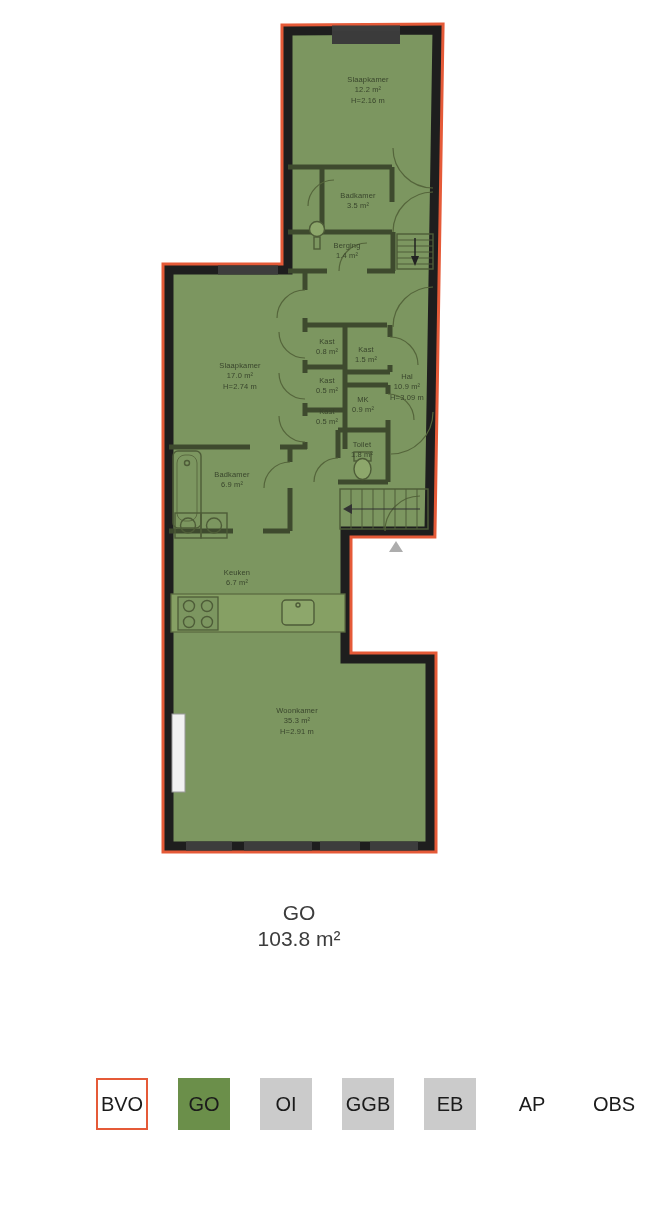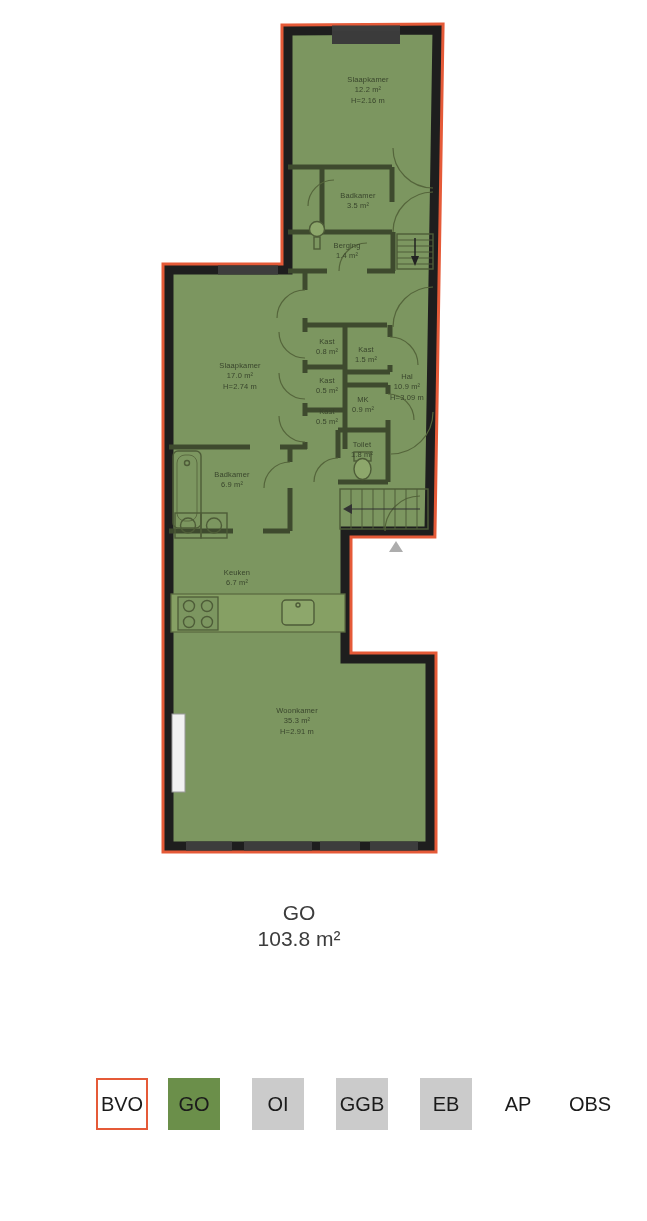--- a/index.html
+++ b/index.html
@@ -13,28 +13,28 @@
     font-family:"Liberation Sans", sans-serif;overflow:hidden;
   }
   svg{position:absolute;top:0;left:0;display:block;}
   .room-label{font-family:"Liberation Sans",sans-serif;font-size:7.5px;fill:#39452C;text-anchor:middle;letter-spacing:.15px;}
   .caption-text{font-family:"Liberation Sans",sans-serif;font-size:21px;fill:#3C3C3C;text-anchor:middle;}
   .iw{stroke:#3E4A2E;stroke-width:5;stroke-linecap:butt;}
   .fixture{stroke:#4E5C38;stroke-width:1.4;fill:none;}
   .fixture-fill{stroke:#4E5C38;stroke-width:1.4;fill:#8DA76B;}
   .arc{stroke:#55653B;stroke-width:1.2;fill:none;}
   .tread{stroke:#4E5C38;stroke-width:1;}
-  .legend{position:absolute;left:96px;top:1078px;display:flex;gap:20px;}
+  .legend{position:absolute;left:96px;top:1078px;display:flex;gap:30px;}
   .legend-item{
     width:52px;height:52px;display:flex;align-items:center;justify-content:center;
     font-size:20px;color:#1B1B1B;box-sizing:border-box;cursor:pointer;user-select:none;
   }
   .outlined{background:#ffffff;border:2px solid var(--outline);}
   .filled-green{background:var(--green);}
-  .filled-gray{background:var(--gray);margin-left:12px;}
+  .filled-gray{background:var(--gray);}
   .plain{background:transparent;}
 </style>
 </head>
 <body>
 
 <svg width="647" height="1000" viewBox="0 0 647 1000">
 
   <g>
     <path d="M288,31 L437,30 L429,531 L345,531 L345,659 L430,659 L430,846 L169,846 L169,270 L288,270 Z" fill="none" stroke="#E55A38" stroke-width="15" stroke-linejoin="miter"></path>
   </g>

